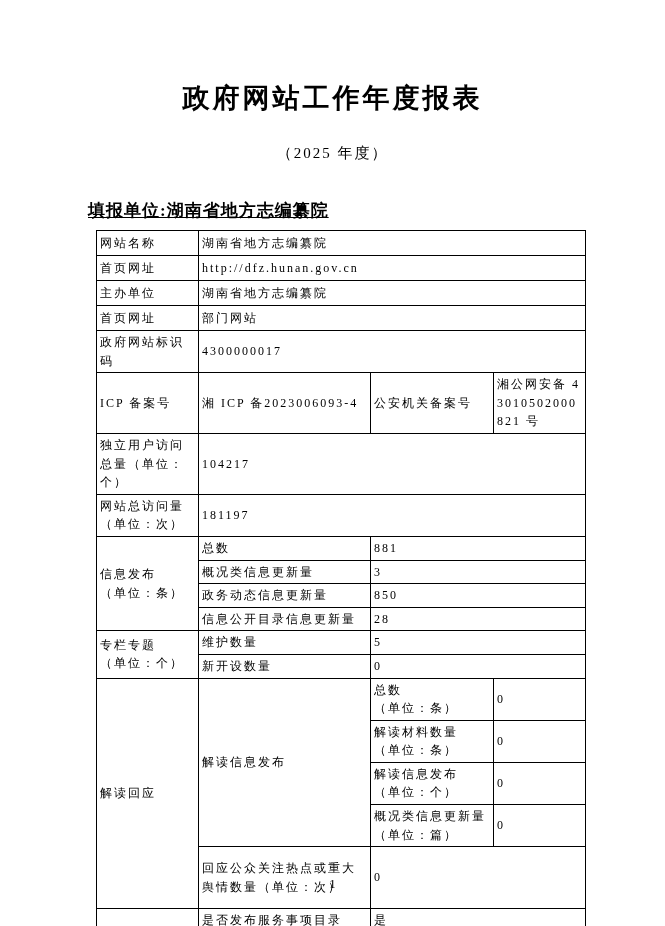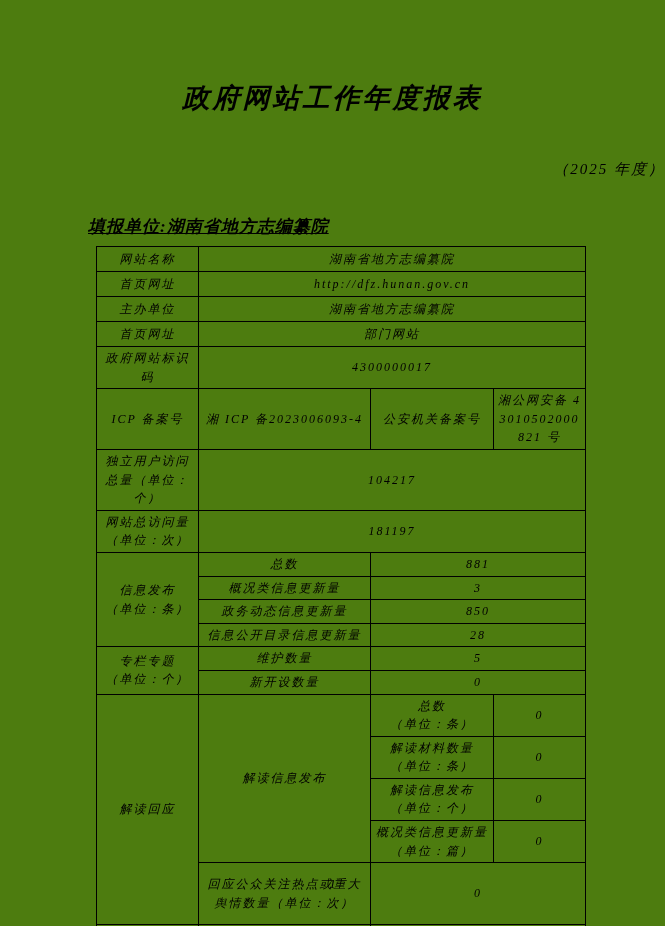--- a/index.html
+++ b/index.html
@@ -2,56 +2,54 @@
 <html><head>
 <meta charset="utf-8">
 <style>
   * { margin: 0; padding: 0; box-sizing: border-box; }
   html, body { background: #e8e8e8; }
   .page {
     position: relative;
     width: 665px;
     height: 926px;
     margin: 0 auto;
-    background: #4d7c0f;
+    background: #ffffff;
     color: #000000;
     font-family: "Liberation Serif", "DejaVu Serif", serif;
     overflow: hidden;
-    font-style: italic;
   }
   .doc-title {
     padding-top: 80px;
     text-align: center;
     font-family: "Liberation Sans", "DejaVu Sans", sans-serif;
     font-weight: bold;
     font-size: 27px;
     letter-spacing: 3px;
   }
   .doc-subtitle {
-    margin-top: 44px;
-    text-align: right;
+    margin-top: 28px;
+    text-align: center;
     font-size: 15px;
     letter-spacing: 2px;
   }
   .filler-unit {
     margin: 36px 0 8px 88px;
     font-size: 17px;
     font-weight: bold;
     text-decoration: underline;
     letter-spacing: 1px;
   }
   table.report {
     border-collapse: collapse;
     table-layout: fixed;
     margin-left: 96px;
     width: 489px;
   }
   table.report td {
     border: 1px solid #000000;
-    text-align: center;
     vertical-align: middle;
     font-size: 12px;
     line-height: 1.55;
     letter-spacing: 2px;
     padding: 2px 3px;
     word-break: break-all;
     overflow: hidden;
   }
   td.num { letter-spacing: 1px; }
   tr.r25 { height: 25px; }

